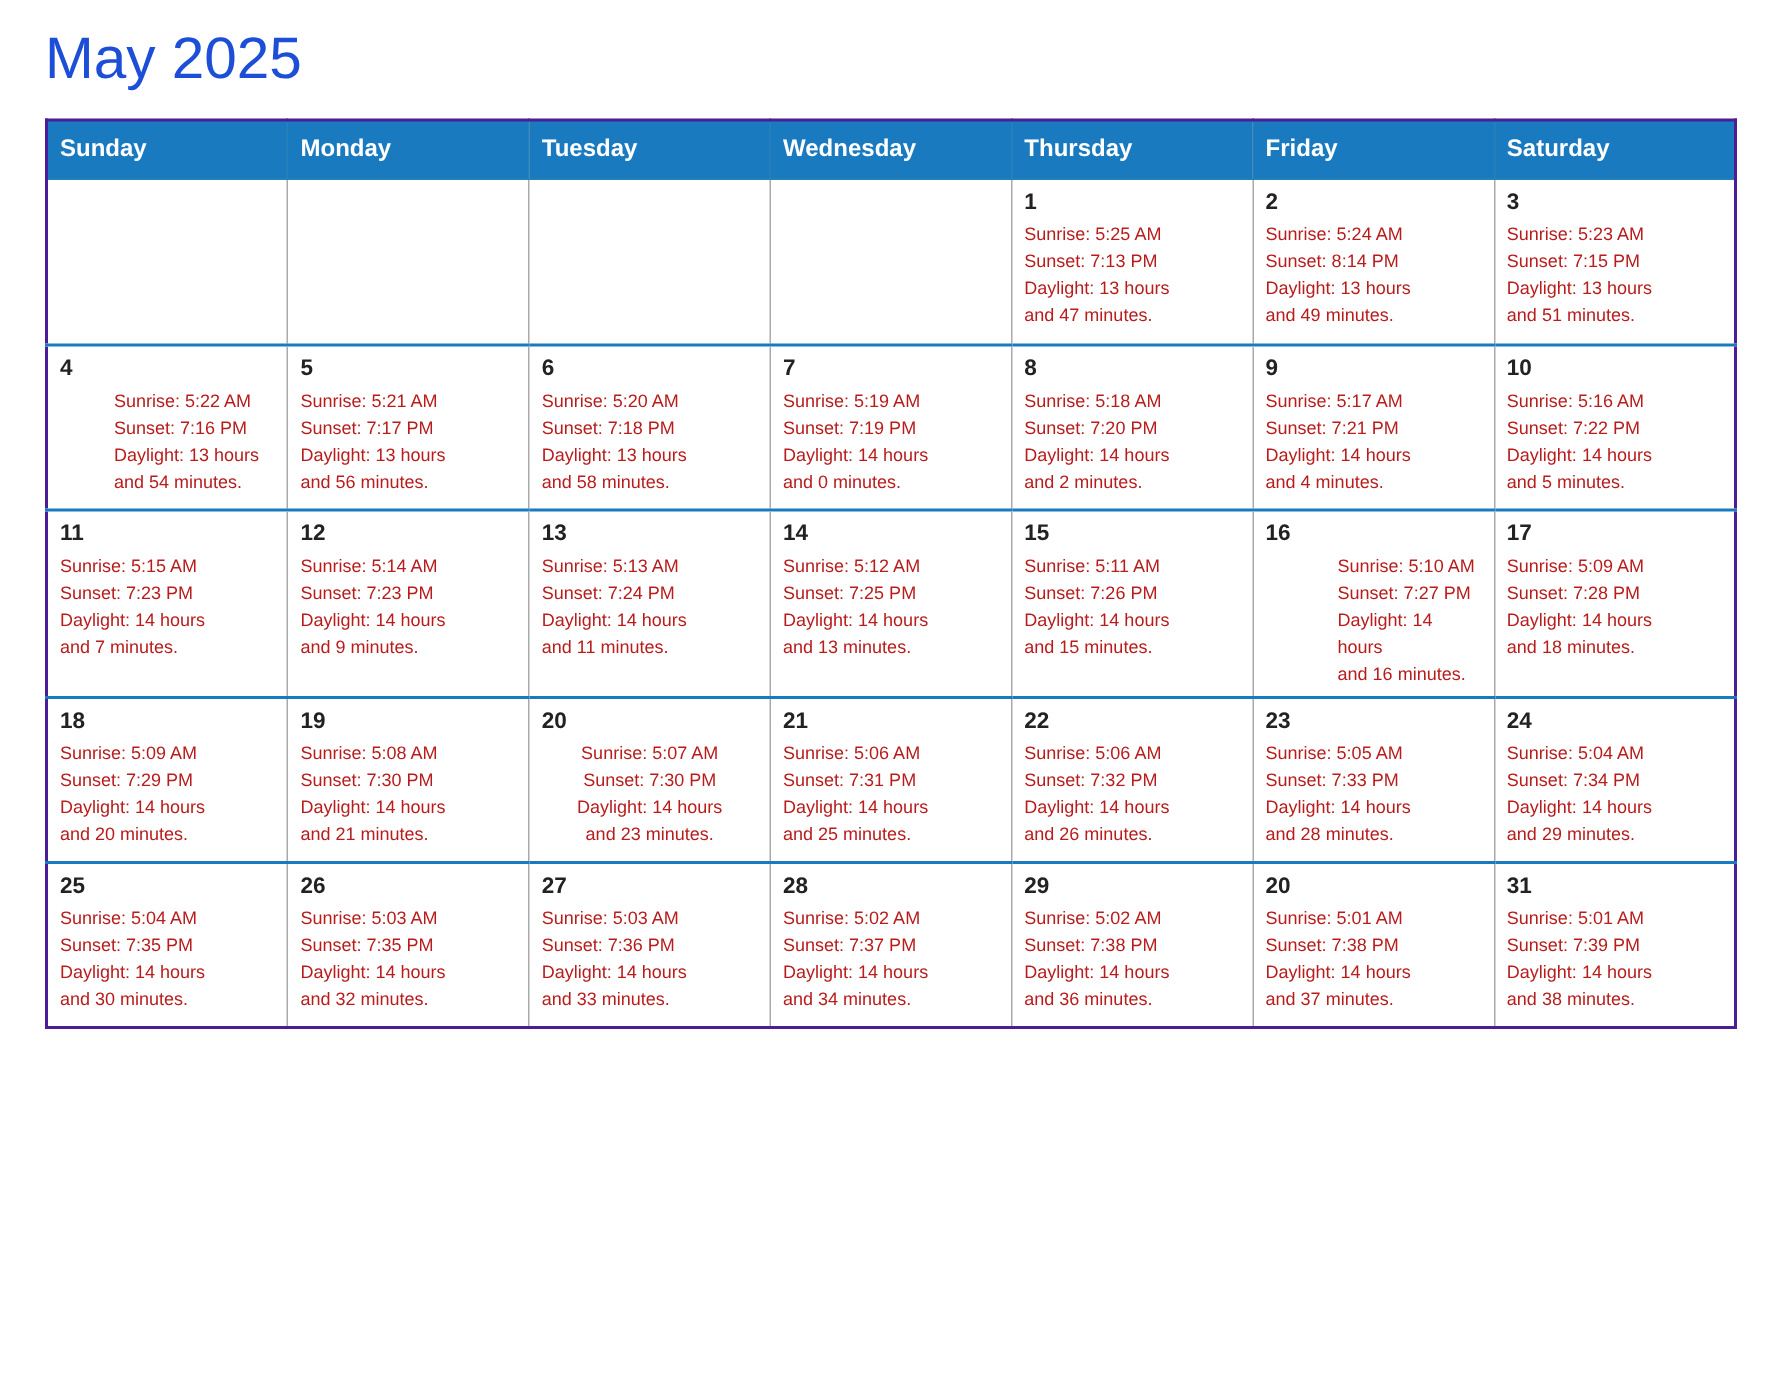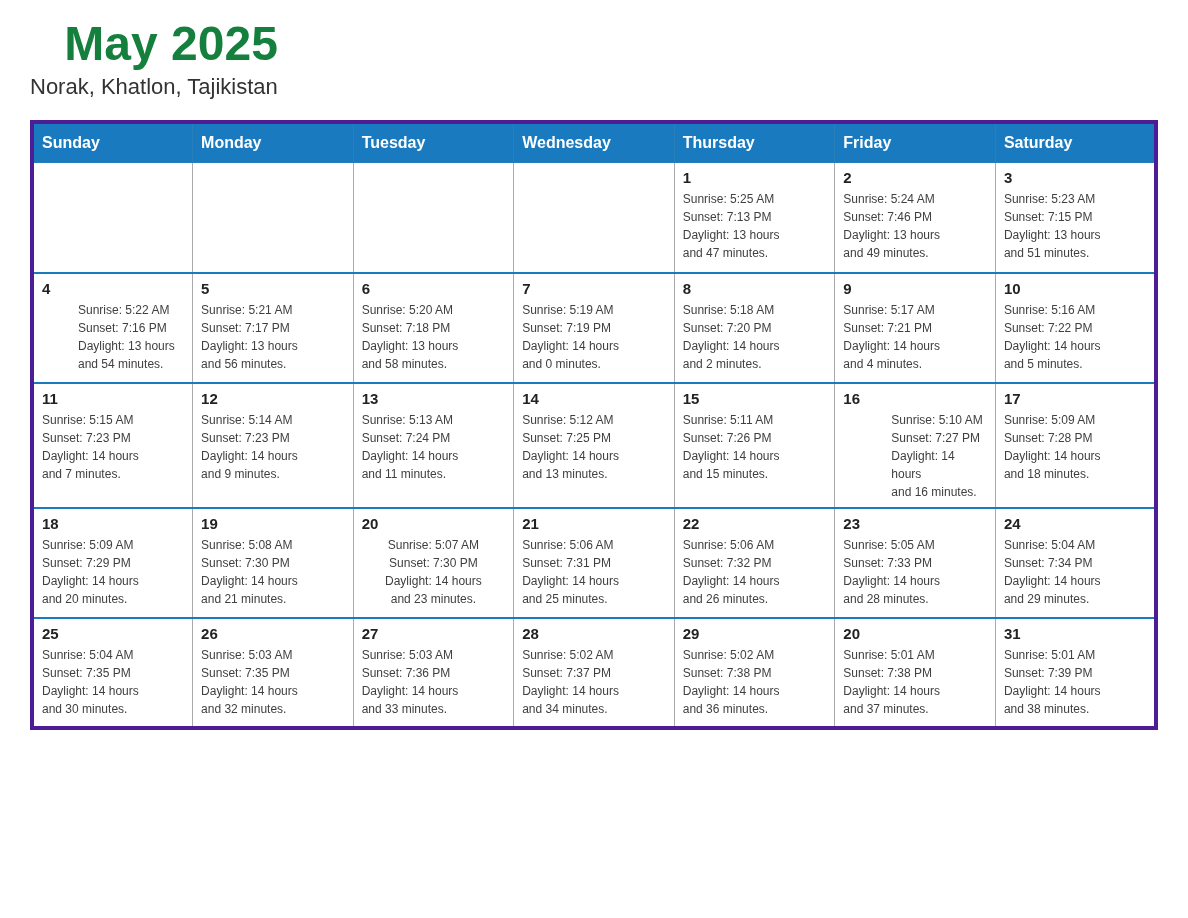--- a/index.html
+++ b/index.html
@@ -43,34 +43,34 @@
       font-size: 22px;
       font-weight: bold;
       color: #1a7abf;
       margin-top: -2px;
       padding-left: 4px;
     }
     .title-section {
       text-align: right;
     }
     .month-year {
-      font-size: 48px;
-      font-weight: bold;
-      color: #15803d;
+      font-size: 39px;
+      font-weight: normal;
+      color: #1d4ed8;
       line-height: 1;
     }
     .location {
       font-size: 22px;
       color: #333;
       margin-top: 6px;
     }
     .calendar {
       width: 100%;
       border-collapse: collapse;
-      border: 4px solid #4c1d95;
+      border: 2px solid #4c1d95;
     }
     .calendar th {
       background-color: #1a7abf;
       color: #fff;
       font-size: 16px;
       font-weight: bold;
       padding: 10px 8px;
       text-align: left;
       border: 1px solid #2980b9;
     }
@@ -83,37 +83,36 @@
       height: 110px;
     }
     .day-num {
       font-size: 15px;
       font-weight: bold;
       color: #222;
       margin-bottom: 4px;
     }
     .day-info {
       font-size: 12px;
-      color: #404040;
+      color: #b91c1c;
       line-height: 1.5;
     }
     .empty-cell {
       background: #fff;
     }
     .week-row td {
       border-top: 2px solid #1a7abf;
     }
   </style>
 </head>
 <body>
 
 <div class="header">
   <div class="title-section">
     <div class="month-year">May 2025</div>
-    <div class="location">Norak, Khatlon, Tajikistan</div>
   </div>
 </div>
 
 <table class="calendar">
   <thead>
     <tr>
       <th>Sunday</th>
       <th>Monday</th>
       <th>Tuesday</th>
       <th>Wednesday</th>
@@ -131,21 +130,21 @@
         <td>
           <div class="day-num">1</div>
           <div class="day-info" style="white-space: pre-line;">Sunrise: 5:25 AM
 Sunset: 7:13 PM
 Daylight: 13 hours
 and 47 minutes.</div>
         </td>
         <td>
           <div class="day-num">2</div>
           <div class="day-info" style="white-space: pre-line;">Sunrise: 5:24 AM
-Sunset: 7:46 PM
+Sunset: 8:14 PM
 Daylight: 13 hours
 and 49 minutes.</div>
         </td>
         <td>
           <div class="day-num">3</div>
           <div class="day-info" style="white-space: pre-line;">Sunrise: 5:23 AM
 Sunset: 7:15 PM
 Daylight: 13 hours
 and 51 minutes.</div>
         </td>

